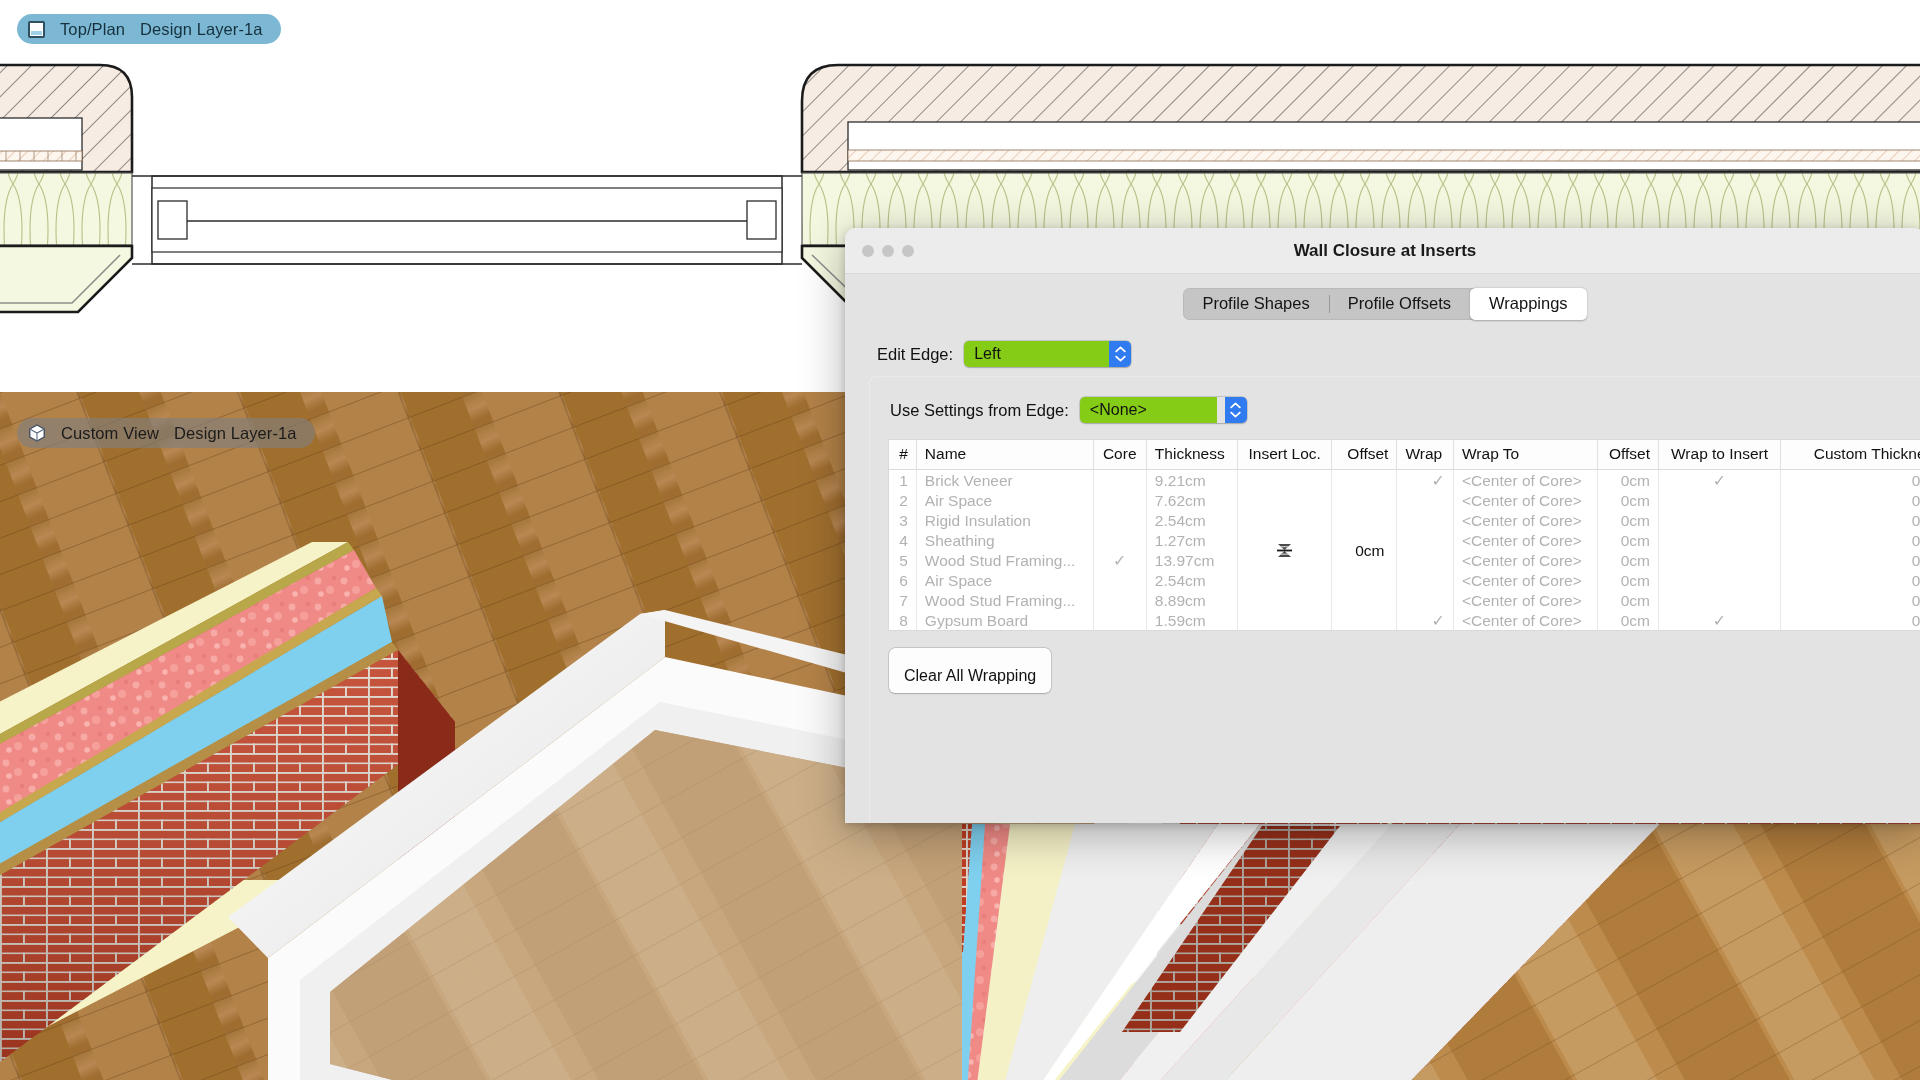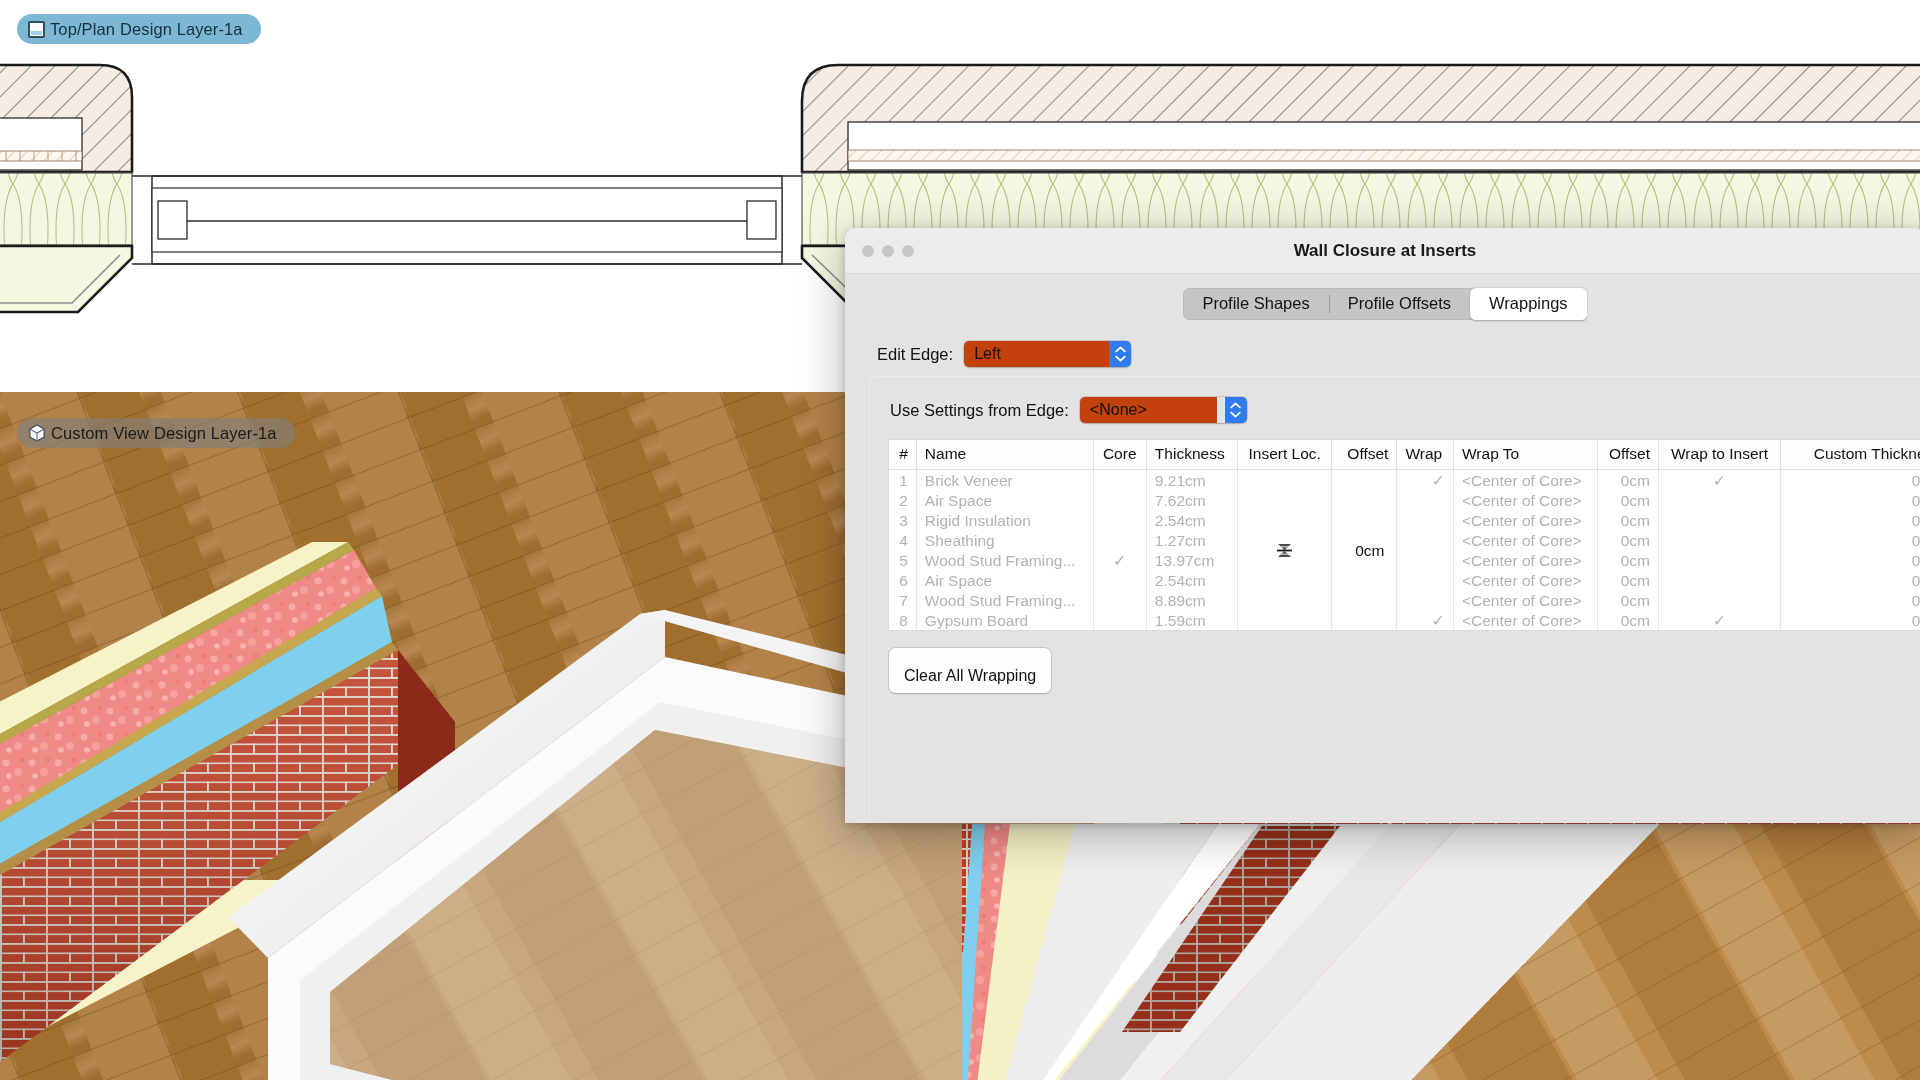--- a/index.html
+++ b/index.html
@@ -29,21 +29,21 @@
   .grid-floor {
     position: absolute; left: 0; top: 0; width: 1920px; height: 688px;
     background-color: #f2f3ef;
     background-image:
       repeating-linear-gradient(69deg, rgba(120,140,190,.30) 0 1px, transparent 1px 34px),
       repeating-linear-gradient(-21deg, rgba(120,140,190,.30) 0 1px, transparent 1px 34px);
   }
 
   
   .vp-label {
-    position: absolute; display: flex; align-items: center; gap: 5px;
+    position: absolute; display: flex; align-items: center; gap: 15px;
     height: 30px; padding: 0 18px 0 11px; border-radius: 15px;
     font-size: 16.5px; letter-spacing: .1px; white-space: nowrap;
   }
   #plan-label { left: 17px; top: 14px; background: #7cb8d4; color: #16313d; }
   #render-label { left: 17px; top: 26px; background: rgba(128,128,128,.62); color: #1b1b1b; }
   .vp-label .lbl-name { font-weight: 400; }
   .vp-label .lbl-layer { font-weight: 400; }
 
   .icon-topplan {
     width: 17px; height: 17px; border: 2px solid #2d4f60; border-radius: 2px;
@@ -105,21 +105,21 @@
     display: flex; align-items: center; gap: 11px;
     margin: 21px 0 0 32px;
   }
   .field-label { font-size: 16.5px; color: #111; }
   .stepper-field {
     display: flex; align-items: stretch; height: 26px;
     border-radius: 5px; overflow: hidden;
     box-shadow: 0 0 0 .5px rgba(0,0,0,.22), 0 .5px 1.5px rgba(0,0,0,.16);
   }
   .stepper-value {
-    background: #c2410c; display: flex; align-items: center;
+    background: #84cc16; display: flex; align-items: center;
     padding: 0 10px; font-size: 16px; color: #111;
   }
   .stepper-arrows {
     width: 22px; background: #2f7bef; display: flex; flex-direction: column;
     align-items: center; justify-content: center; gap: 2px; color: #fff;
   }
   .stepper-arrows svg { display: block; }
 
   
   #inner-panel {

